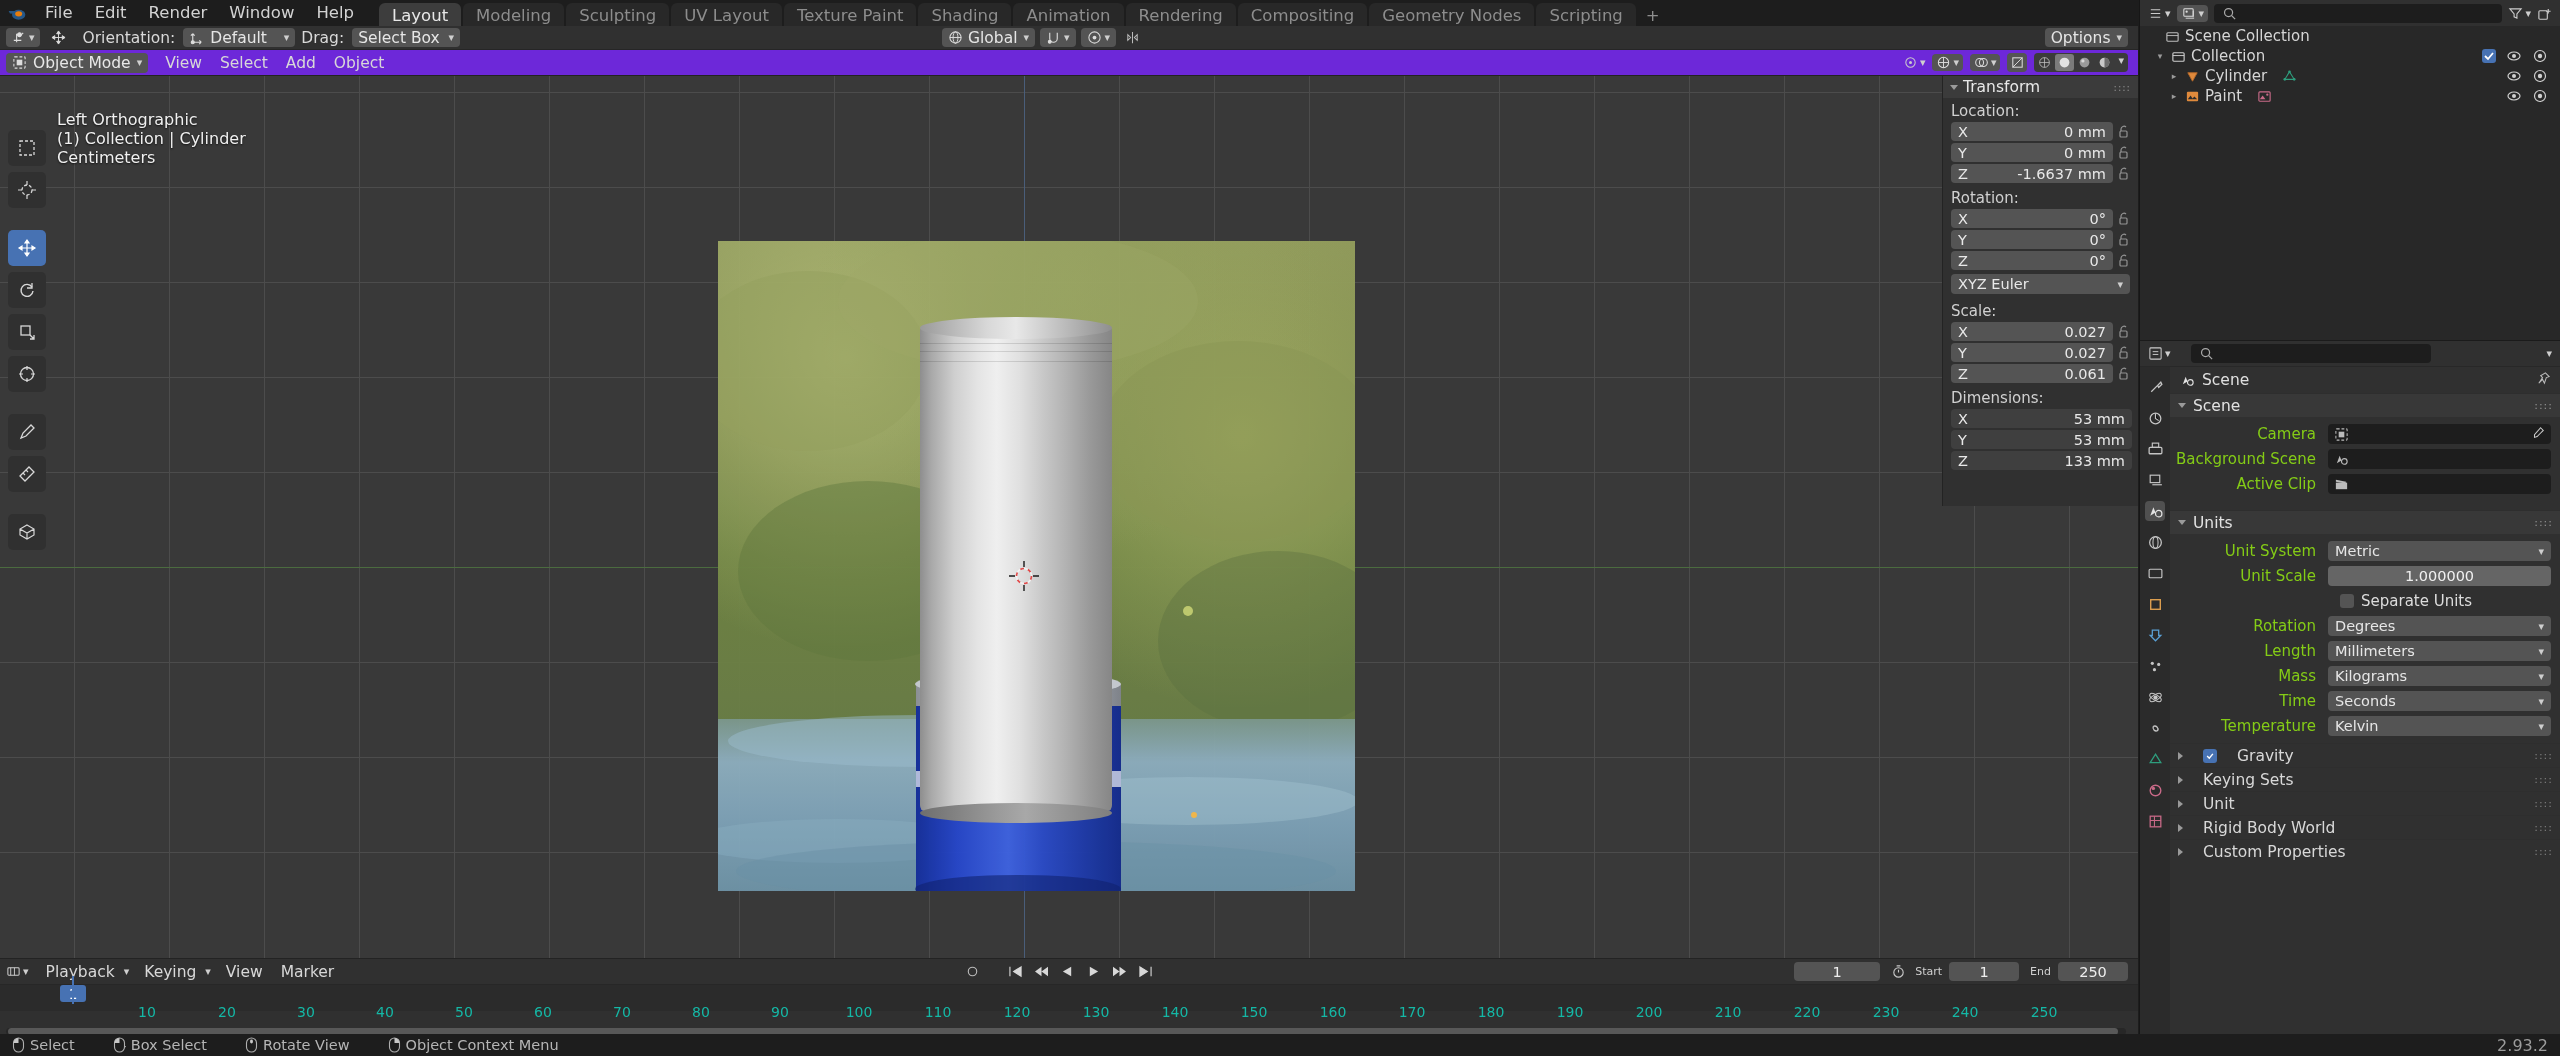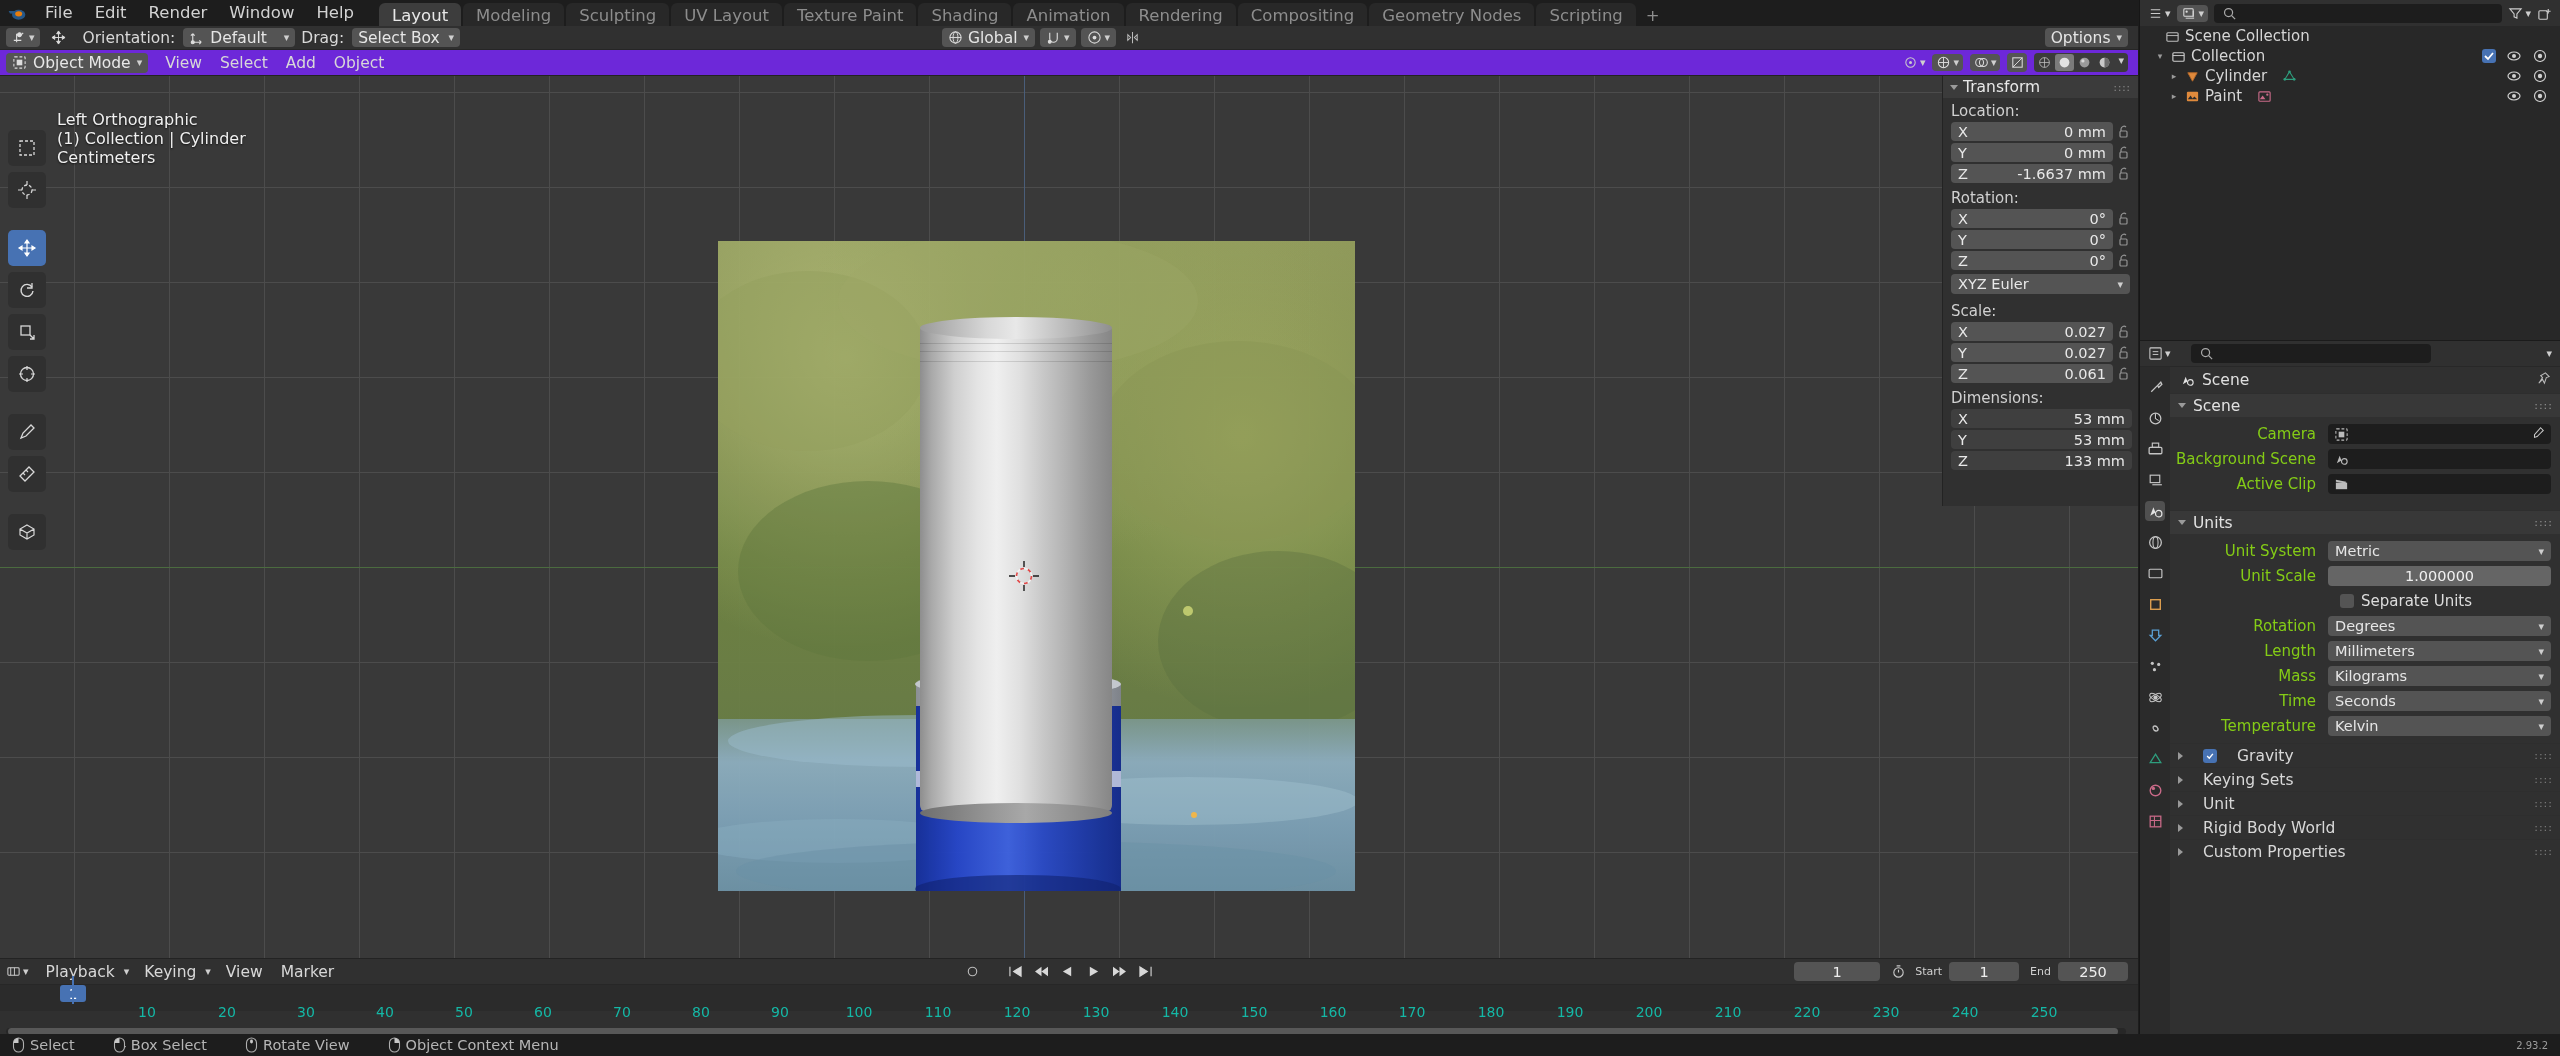--- a/index.html
+++ b/index.html
@@ -206,21 +206,21 @@
   }
   #tl-scroll-thumb { position:absolute; left:2px; top:0; height:7px; width:2110px; background:#585858; border-radius:4px; }
 
   
   #statusbar {
     position:absolute; left:0; bottom:0; width:2560px; height:22px; background:#1d1d1d;
     display:flex; align-items:center; padding:0 12px; gap:0px; font-size:14.5px; color:#b5b5b5;
   }
   .sb-item { display:flex; align-items:center; gap:5px; margin-right:38px; }
   .sb-mouse { width:13px; height:16px; }
-  #sb-version { margin-left:auto; color:#9c9c9c; font-size:10px; }
+  #sb-version { margin-left:auto; color:#9c9c9c; font-size:16px; }
 
   
   #outliner {
     position:absolute; left:2139px; top:0px; width:421px; height:340px;
     background:#282828; border-left:1px solid #161616;
   }
   #ol-header {
     height:26px; background:#303030; display:flex; align-items:center; gap:6px; padding:0 8px;
   }
   #ol-search {

